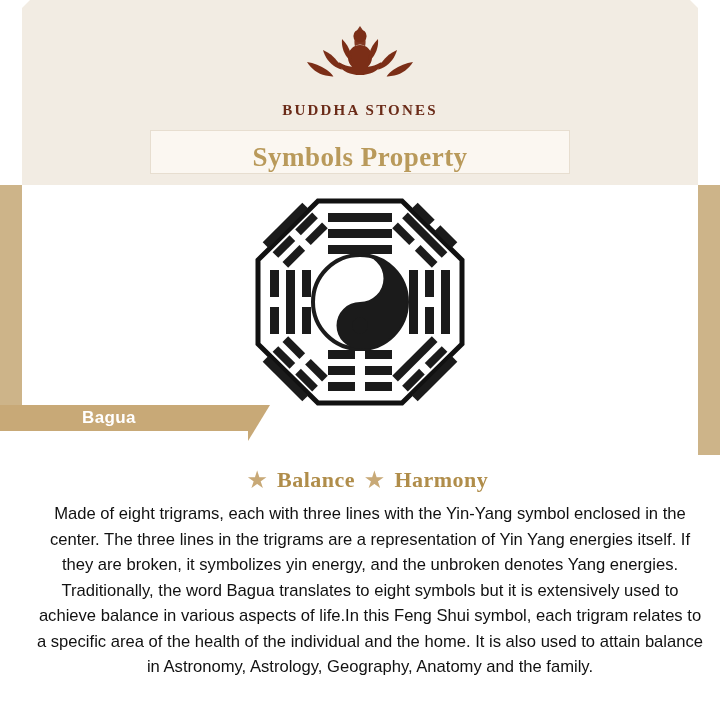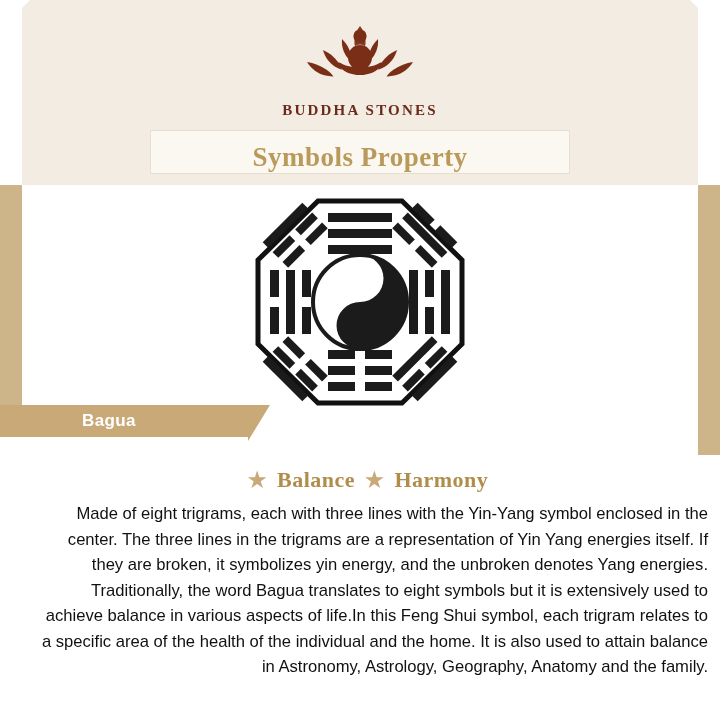--- a/index.html
+++ b/index.html
@@ -107,21 +107,21 @@
     position: absolute;
     right: 0; top: 185px;
     width: 22px; height: 270px;
     background: #cdb489;
   }
 
   
   .label-ribbon {
     position: absolute;
     left: 0; top: 405px;
-    width: 248px; height: 32px;
+    width: 248px; height: 26px;
     background: #c8a977;
     display: flex;
     align-items: center;
   }
   .label-ribbon .ribbon-text {
     margin-left: 82px;
     font-size: 17px;
     font-weight: bold;
     color: #ffffff;
     letter-spacing: 0.4px;
@@ -152,21 +152,21 @@
     margin-bottom: 8px;
     letter-spacing: 0.5px;
   }
   .stars-line .star { color: #c8a977; font-size: 21px; }
   .stars-line .word { margin: 0 4px; }
   .body-text {
     font-family: "Liberation Sans", sans-serif;
     font-size: 16.6px;
     line-height: 25.5px;
     color: #111111;
-    text-align: right;
+    text-align: center;
   }
 </style>
 </head>
 <body>
 
 <div class="page">
 
   <div class="top-band">
     <div class="corner-left"></div>
     <div class="corner-right"></div>

